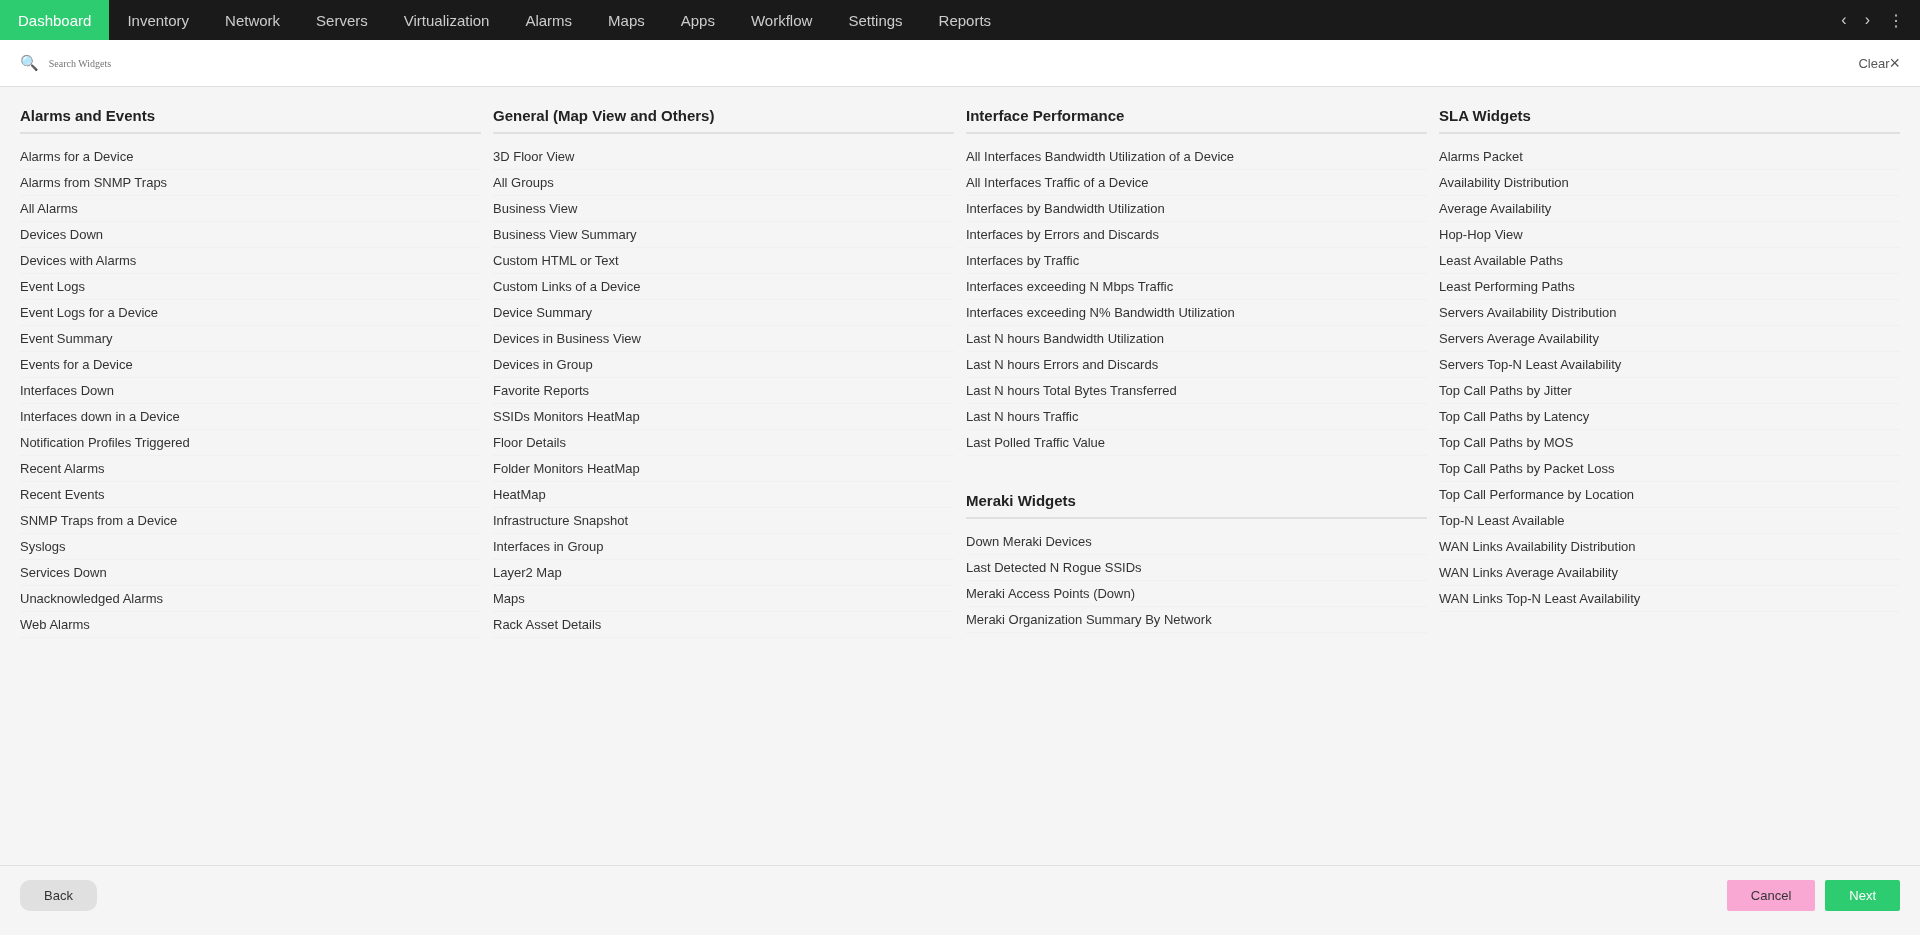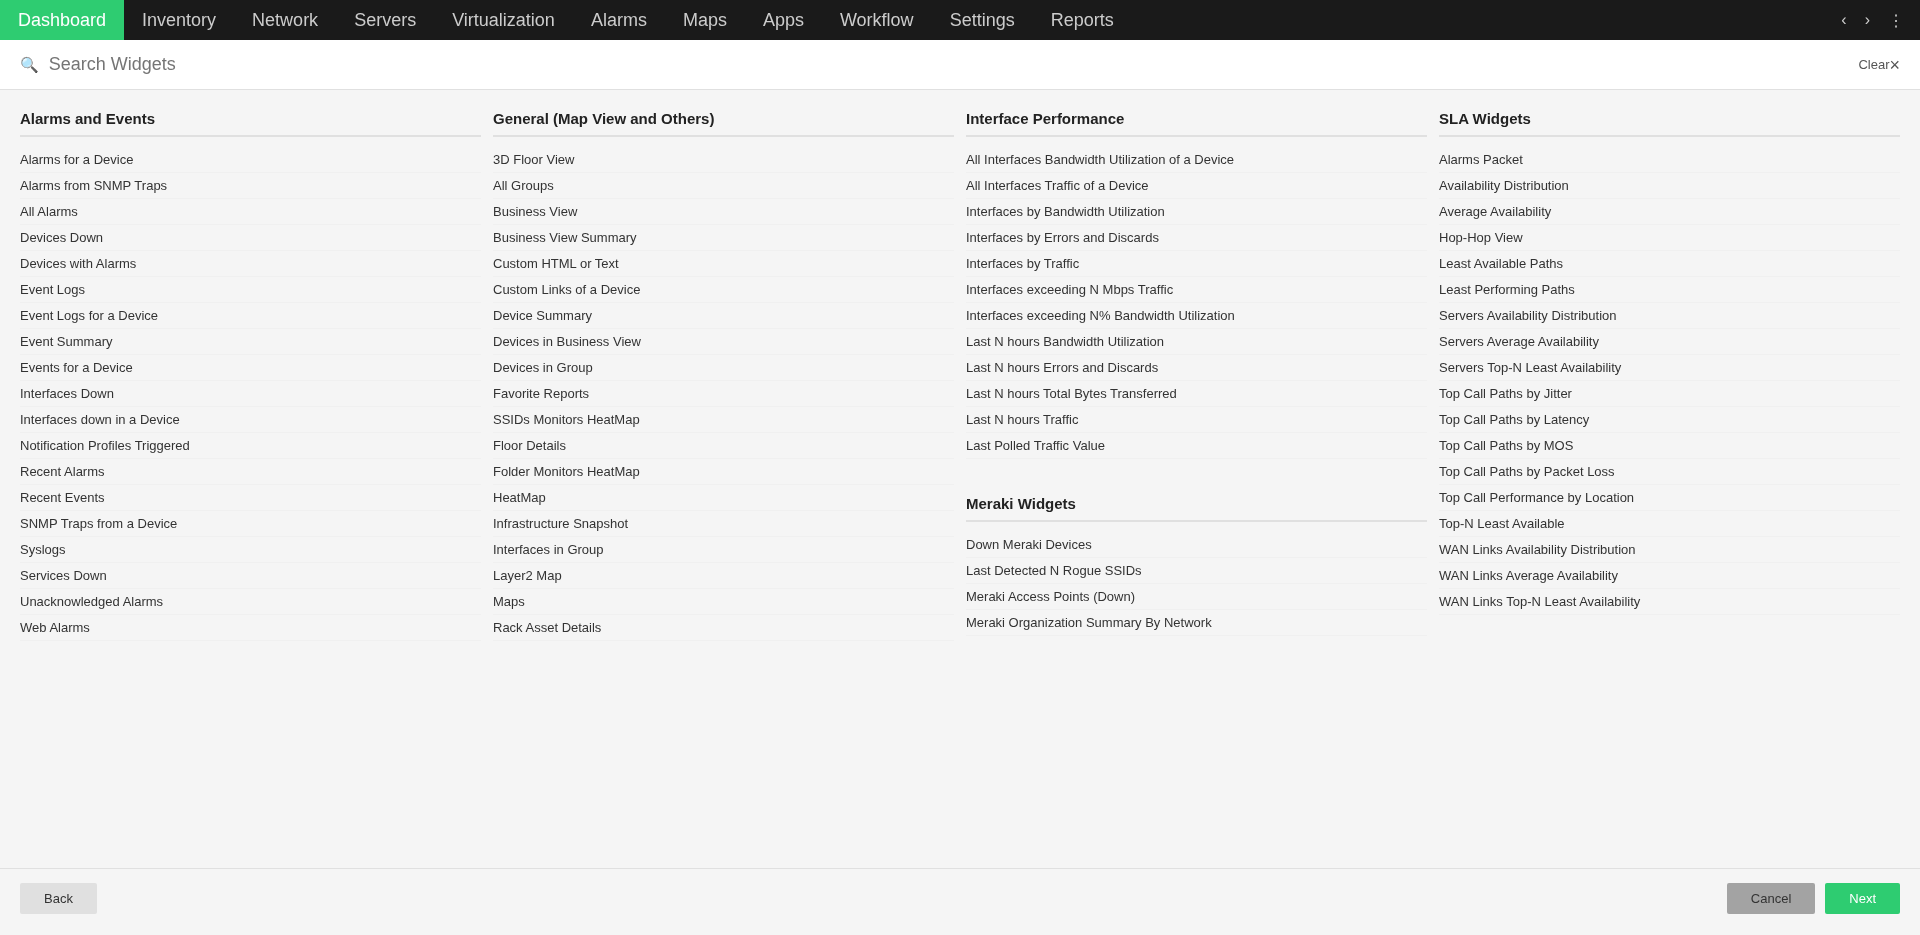--- a/index.html
+++ b/index.html
@@ -13,21 +13,21 @@
       height: 40px;
       padding: 0;
     }
     .nav-item {
       color: #ccc;
       padding: 0 18px;
       height: 40px;
       display: flex;
       align-items: center;
       cursor: pointer;
-      font-size: 18px;
+      font-size: 15px;
       white-space: nowrap;
     }
     .nav-item.active { background: #2ecc71; color: #fff; }
     .nav-spacer { flex: 1; }
     .nav-controls {
       display: flex;
       align-items: center;
       padding: 0 10px;
       gap: 6px;
     }
@@ -50,24 +50,25 @@
       position: relative;
     }
     .search-icon {
       color: #888;
       margin-right: 10px;
       font-size: 15px;
     }
     .search-input {
       border: none;
       outline: none;
-      font-size: 18px;
+      font-size: 10px;
       color: #4c1d95;
       flex: 1;
       background: transparent;
+      font-family: Liberation Serif, serif;
     }
     .search-actions {
       display: flex;
       align-items: center;
     }
     .clear-btn {
       color: #555;
       cursor: pointer;
       font-size: 13px;
       background: none;
@@ -138,25 +139,25 @@
       border-top: 1px solid #e0e0e0;
       margin-top: 10px;
     }
     .back-btn {
       background: #e0e0e0;
       border: none;
       padding: 8px 24px;
       font-size: 13px;
       cursor: pointer;
       color: #333;
-      border-radius: 2px;
+      border-radius: 10px;
     }
     .footer-spacer { flex: 1; }
     .cancel-btn {
-      background: #a3a3a3;
+      background: #f9a8d4;
       border: none;
       padding: 8px 24px;
       font-size: 13px;
       cursor: pointer;
       color: #333;
       border-radius: 2px;
       margin-right: 10px;
     }
     .next-btn {
       background: #2ecc71;

